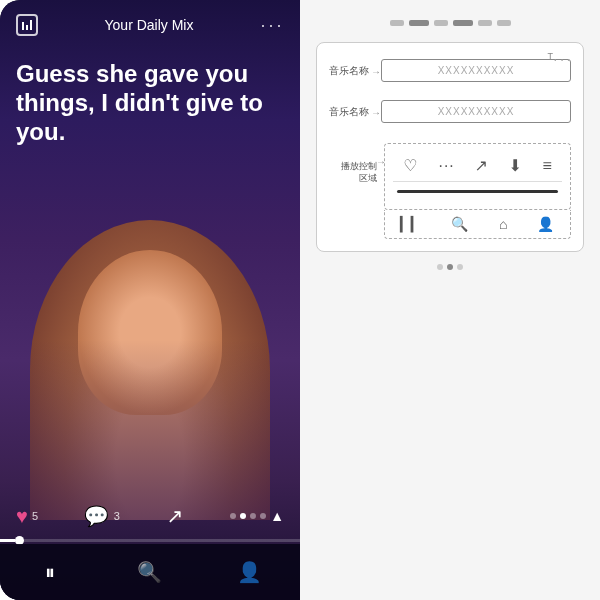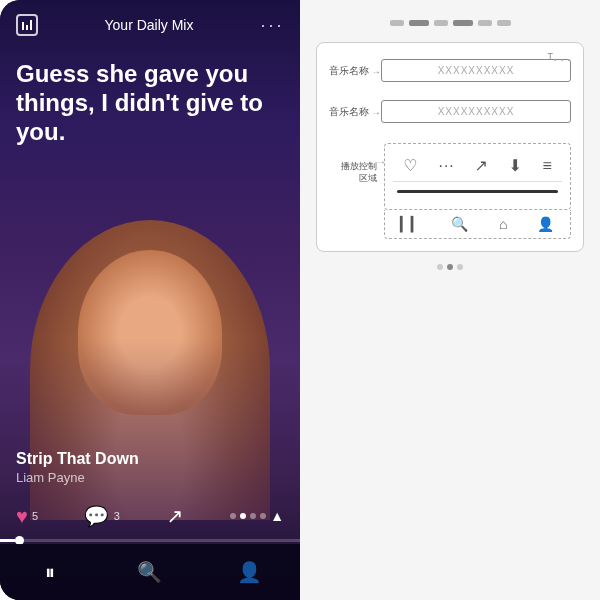--- a/index.html
+++ b/index.html
@@ -466,24 +466,20 @@
       </div>
     </div>
     <div class="header-title">Your Daily Mix</div>
     <div class="header-dots">···</div>
   </div>
 
   <div class="lyrics-section">
     <div class="lyrics-main">Guess she gave you things, I didn't give to you.</div>
   </div>
 
-  <div class="song-info">
-    <div class="song-title">Strip That Down</div>
-    <div class="song-artist">Liam Payne</div>
-  </div>
 
   <div class="action-bar">
     <div class="action-btn">
       <span class="icon heart-icon">♥</span>
       <span class="count">5</span>
     </div>
     <div class="action-btn">
       <span class="icon">💬</span>
       <span class="count">3</span>
     </div>

